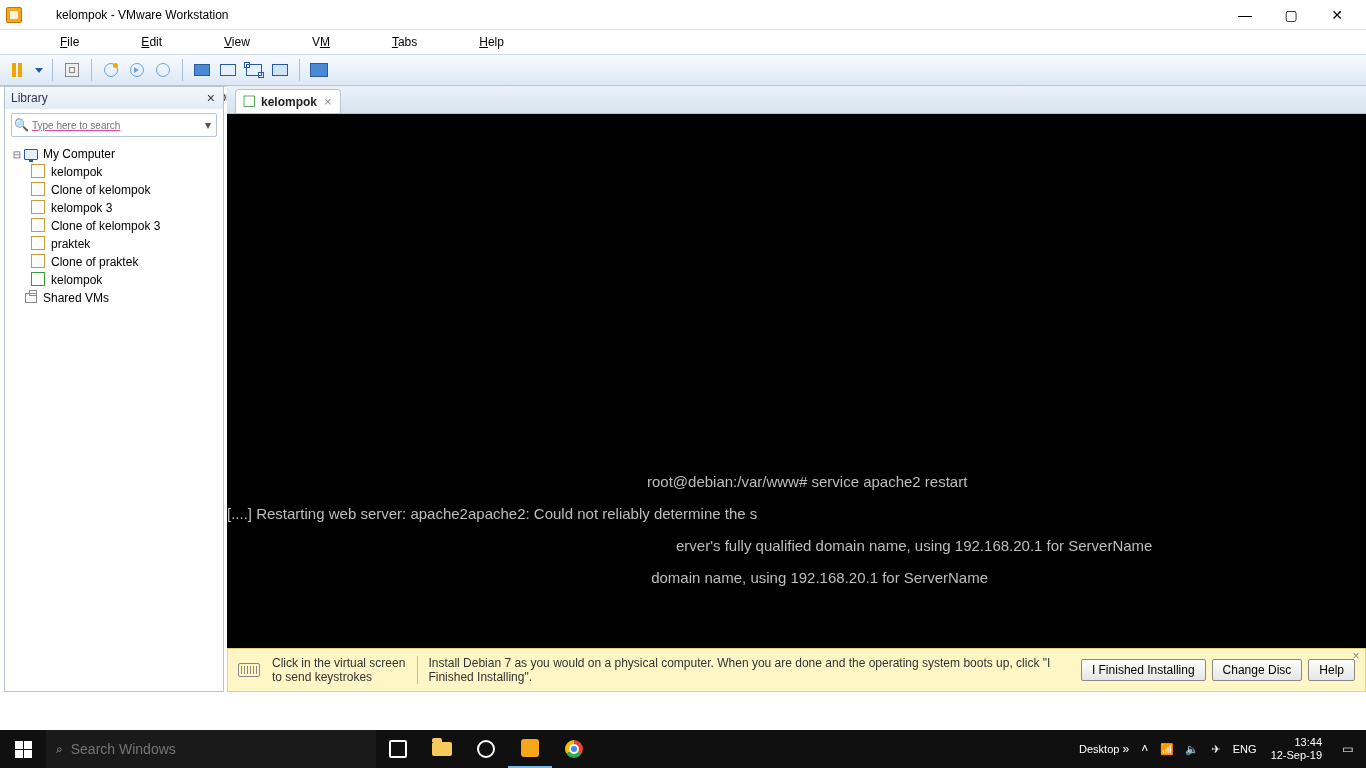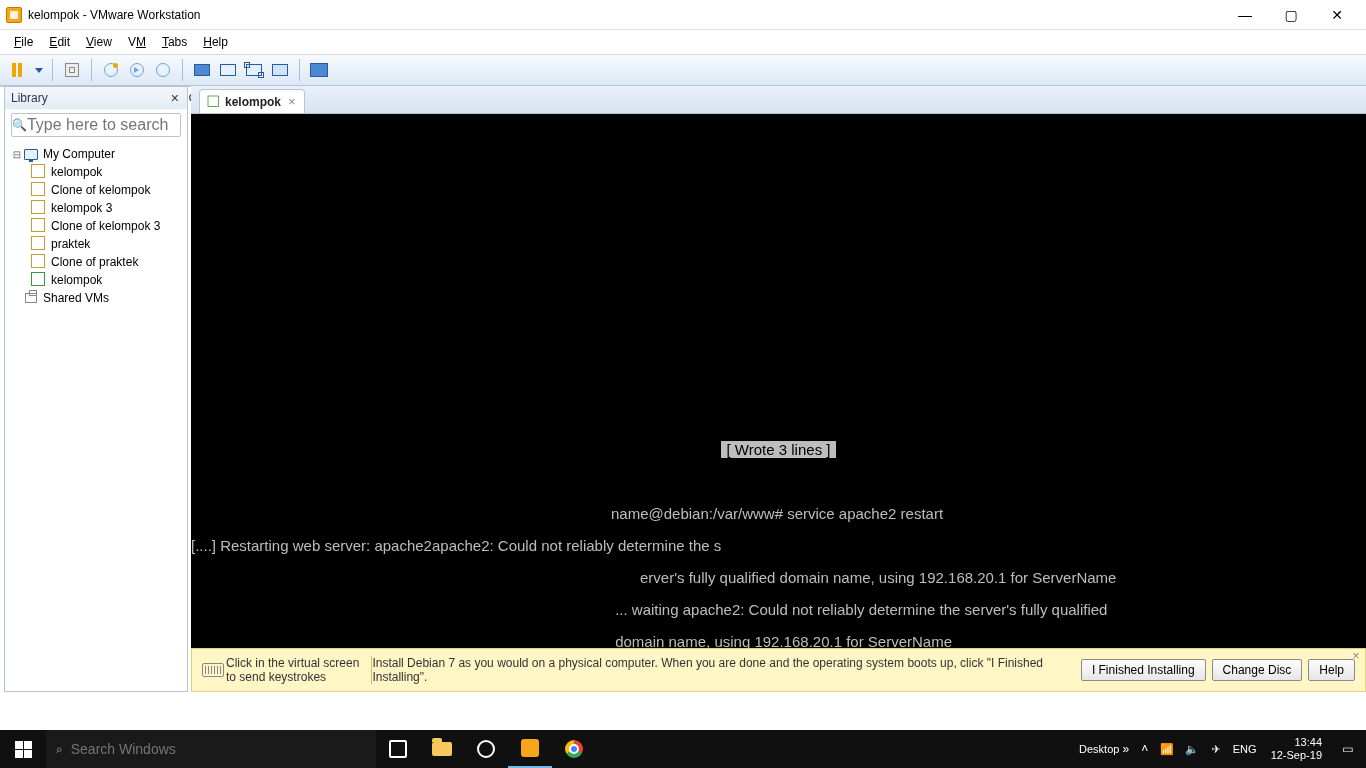--- a/index.html
+++ b/index.html
@@ -1,28 +1,28 @@
 <!DOCTYPE html>
 <html><head>
 <meta charset="utf-8">
 <style>
 * { margin: 0; padding: 0; box-sizing: border-box; font-family: "Segoe UI", Tahoma, sans-serif; }
 html, body { width: 1366px; height: 768px; overflow: hidden; background: #000; }
 
 
-.titlebar { height: 30px; background: #fff; display: flex; align-items: center; padding: 8px 6px; border-bottom: 1px solid #e0e0e0; }
+.titlebar { height: 30px; background: #fff; display: flex; align-items: center; padding: 8px 6px; border-bottom: 1px solid #e0e0e0; gap: 28px; }
 .titlebar .app-icon { width: 16px; height: 16px; background: #f7a619; border: 1px solid #c07800; border-radius: 2px; margin-right: 6px; position: relative; }
 .titlebar .app-icon::after { content:""; position:absolute; inset:3px; background:#fff3dd; border-radius:1px; }
 .titlebar .title { font-size: 12px; color: #000; }
 .titlebar .winbtns { margin-left: auto; display: flex; }
 .titlebar .winbtns div { width: 46px; height: 30px; display:flex; align-items:center; justify-content:center; font-size:14px; color:#000; }
 
 
 .menubar { height: 24px; background: #fff; display:flex; align-items:center; padding: 0 6px; font-size:12px; }
-.menubar span { padding: 2px 8px; }
+.menubar span { padding: 2px 8px; margin-left: 46px; }
 .menubar span u { text-decoration: underline; }
 
 
 .toolbar { height: 32px; background: linear-gradient(#f7fbff, #dce8f5); border-top:1px solid #cfd8e2; border-bottom:1px solid #b7c4d2; display:flex; align-items:center; padding:0 6px; gap:4px; }
 .toolbar .btn { width:22px; height:22px; display:flex; align-items:center; justify-content:center; border-radius:2px; }
 .toolbar .sep { width:1px; height:22px; background:#a9bdd3; margin:0 4px; }
 .pause-icon{ display:flex; gap:2px;}
 .pause-icon span{ width:4px; height:14px; background:#f0a500;}
 .tri-down{ width:0;height:0;border-left:4px solid transparent;border-right:4px solid transparent;border-top:5px solid #2a5a9e; margin-left:2px;}
 .ic-box{ width:16px; height:12px; border:1px solid #2a5a9e; background:#e6f0fb; position:relative;}
@@ -33,26 +33,26 @@
 .ic-circ{ width:14px;height:14px;border:1.5px solid #6aa3dd;border-radius:50%;position:relative;}
 .ic-circ.dot::after{content:"";position:absolute;right:-1px;top:-1px;width:5px;height:5px;background:#f0a500;border-radius:50%;}
 .ic-circ.arrow::after{content:"";position:absolute;left:3px;top:3px;width:0;height:0;border-left:5px solid #6aa3dd;border-top:3px solid transparent;border-bottom:3px solid transparent;}
 .ic-net{ width:14px;height:14px;border:1px solid #888;background:#eee;position:relative;}
 .ic-net::after{ content:"";position:absolute;left:3px;top:3px;right:3px;bottom:3px;border:1px solid #888;}
 
 
 .main { position:absolute; top:86px; bottom:38px; left:0; right:0; display:flex; }
 
 
-.library { width:184px; background:#fff; border:1px solid #b7c4d2; margin:0 3px 0 4px; display:flex; flex-direction:column; font-size:12px;}
+.library { width:220px; background:#fff; border:1px solid #b7c4d2; margin:0 3px 0 4px; display:flex; flex-direction:column; font-size:12px;}
 .lib-head { height:22px; padding:3px 6px; color:#335; display:flex; align-items:center; justify-content:space-between; background:linear-gradient(#f3f7fc,#e2ecf6);}
 .lib-head .x{ font-size:14px; color:#333; margin-right:2px;}
 .lib-search{ display:flex; align-items:center; margin:4px 6px; border:1px solid #b7c4d2; height:24px; border-radius:2px;}
 .lib-search .mag{ width:20px; text-align:center; color:#2a5a9e;}
-.lib-search input{ border:0; outline:0; flex:1; font-size:16px; height:100%; color:#ec4899; background:transparent;}
+.lib-search input{ border:0; outline:0; flex:1; font-size:10px; height:100%; color:#ec4899; background:transparent;text-decoration:underline;}
 .lib-search .dd{ width:16px; text-align:center; color:#555;}
 .tree{ padding:4px 2px; overflow:auto; }
 .tree .row{ display:flex; align-items:center; height:18px; padding-left:4px; white-space:nowrap;}
 .tree .row.ind1{ padding-left:24px;}
 .tree .row .tw{ width:12px; color:#666; font-size:10px; text-align:center;}
 .tree .row .ic{ width:16px; height:14px; margin-right:4px; display:flex; align-items:center; justify-content:center;}
 .ic-mon{ width:14px;height:11px;border:1px solid #2a5a9e;background:#e6f0fb;border-radius:1px;position:relative;}
 .ic-mon::after{content:"";position:absolute;left:4px;right:4px;bottom:-3px;height:2px;background:#2a5a9e;}
 .ic-vm{ width:12px;height:12px;border:1px solid #c89a3a;background:#fff;position:relative;}
 .ic-vm::before{content:"";position:absolute;left:-3px;top:-3px;width:12px;height:12px;border:1px solid #c89a3a;background:#fff;}
@@ -61,21 +61,21 @@
 .ic-net2{ width:12px;height:10px;border:1px solid #888;position:relative;}
 .ic-net2::after{content:"";position:absolute;left:3px;top:-4px;width:6px;height:4px;border:1px solid #888;}
 .tabstrip{ height:28px; background:linear-gradient(#eaf1f9,#d7e3ef); border-bottom:1px solid #b7c4d2; display:flex; align-items:flex-end; padding-left:8px;}
 .tab{ height:24px; background:#fff; border:1px solid #b7c4d2; border-bottom:0; border-radius:4px 4px 0 0; padding:0 8px; display:flex; align-items:center; gap:5px; font-size:12px; font-weight:bold; color:#222;}
 .tab .x{ font-weight:normal; color:#888; font-size:13px; margin-left:2px;}
 .console{ flex:1; background:#000; color:#bdbdbd; font-family:"Consolas","Courier New",monospace; font-size:15px; line-height:16px; position:relative; white-space:pre; overflow:hidden;}
 .console .content{ position:absolute; left:0; right:0; }
 .status-wrote{ background:#bdbdbd; color:#000; padding:0 6px;}
 
 
-.infobar{ height:44px; background:#fff6c6; border:1px solid #e2d27a; display:flex; align-items:center; font-size:12px; color:#333; padding:0 10px; position:relative;}
+.infobar{ height:44px; background:#fff6c6; border:1px solid #e2d27a; display:flex; align-items:center; font-size:12px; color:#333; gap:10px; padding:0 10px; position:relative;}
 .infobar .ic-kb{ width:22px;height:14px;border:1px solid #888;border-radius:2px;position:relative;margin-right:2px;}
 .infobar .ic-kb::after{content:"";position:absolute;left:2px;right:2px;top:2px;bottom:2px;background:repeating-linear-gradient(90deg,#888 0 1px,transparent 1px 3px);}
 .infobar .kbtxt{ border-right:1px solid #cdbf72; padding-right:12px; line-height:14px;}
 .infobar .btns{ margin-left:auto; display:flex; gap:6px;}
 .infobar button{ height:22px; font-size:12px; padding:0 10px; background:linear-gradient(#fdfdfd,#e6e6e6); border:1px solid #8a8a8a; border-radius:2px;}
 .infobar .close{ position:absolute; right:2px; top:0; font-size:12px; color:#888; width:14px; text-align:center;} 
 
 .vm-status{ height:20px; background:#fff; border-top:1px solid #d0d0d0; font-size:12px; padding:2px 6px; color:#222; display:flex; align-items:center;}
 .vm-status .tray{ margin-left:auto; display:flex; gap:4px;}
 .vm-status .tray .i{ width:14px; height:14px; border:1px solid #8aa; background:#dff0f7; border-radius:2px;}
@@ -250,26 +250,24 @@
       <div class="tabstrip">
         <div class="tab">
           <span class="ic-vm green" style="transform:scale(.8)"></span>
           <span>kelompok</span>
           <span class="x">×</span>
         </div>
       </div>
 
       <div class="console">
         <div class="content" style="top:312px; left:0;">
-<div style="text-align:center;"><span class="status-wrote">[ Wrote 3 lines ]</span></div>
 <div style="height:16px"></div>
-<div style="padding-left:420px;"><span>name@debian:/var/www# service apache2 restart</span></div>
+<div style="padding-left:420px;"><span>root@debian:/var/www# service apache2 restart</span></div>
 <div style=""><span>[....] Restarting web server: apache2apache2: Could not reliably determine the s</span></div>
 <div style="padding-left:420px;margin-left:29px;"><span>erver's fully qualified domain name, using 192.168.20.1 for ServerName</span></div>
-<div style="padding-left:420px;"><span> ... waiting apache2: Could not reliably determine the server's fully qualified</span></div>
 <div style="padding-left:420px;"><span> domain name, using 192.168.20.1 for ServerName</span></div>
 
 
 
         </div>
       </div>
 
       <div class="infobar">
         <div class="ic-kb"></div>
         <div class="kbtxt">

